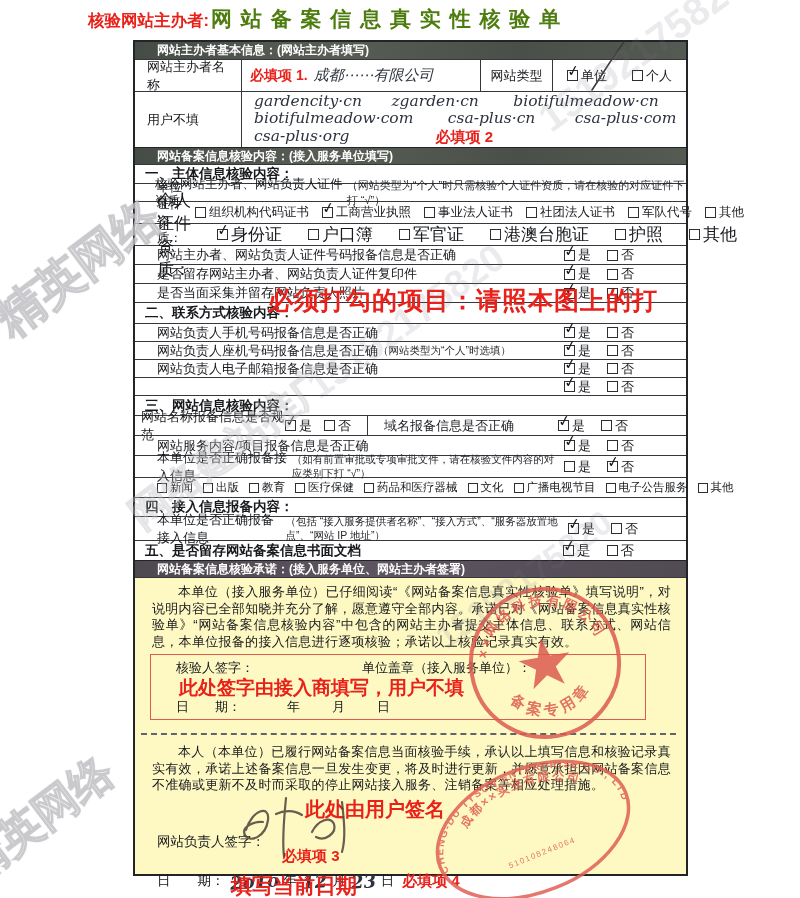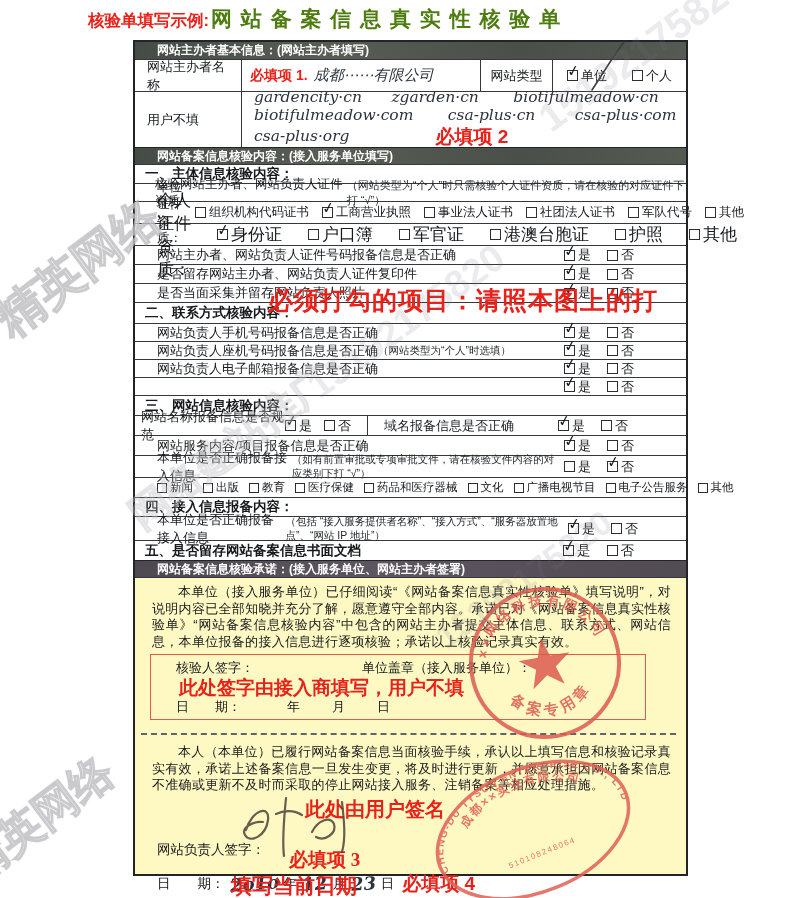--- a/index.html
+++ b/index.html
@@ -14,59 +14,59 @@
   .bar{background:linear-gradient(90deg,#454c46,#585e55 35%,#4a5049 70%,#555a52);color:#fff;font-size:12px;font-weight:bold;display:flex;align-items:center;padding-left:22px;height:17px;box-sizing:border-box;border-top:1px solid #232427;}
   .bar:first-child{border-top:none;}
   .bar.purple{background:linear-gradient(90deg,#4e4850,#5d5560 45%,#514b53);}
   .r{display:flex;align-items:center;border-top:1px solid #35373b;box-sizing:border-box;font-size:13px;background:#fff;}
   .cell{display:flex;align-items:center;height:100%;box-sizing:border-box;padding:0 6px;}
   .bl{border-left:1px solid #35373b;}
   .lbl{padding-left:12px;}
   .sec{font-weight:bold;padding-left:10px;font-size:13.5px;}
   .indent{padding-left:22px;}
   .note{font-size:10.5px;color:#26282c;font-weight:normal;}
-  .req{color:#e8211a;font-weight:bold;font-size:19px;white-space:nowrap;}
+  .req{color:#e8211a;font-weight:bold;font-size:15px;white-space:nowrap;}
   .hw{font-family:"DejaVu Serif",serif;font-style:italic;color:#2c333e;}
   .dl{font-size:15.5px;line-height:17.5px;white-space:pre;}
   .cb{display:inline-flex;align-items:center;white-space:nowrap;}
   .box{width:11px;height:11px;border:1.5px solid #2c2e32;display:inline-block;position:relative;background:#fff;flex:none;box-sizing:border-box;}
   .box.sm{width:10px;height:10px;border-width:1.2px;}
   .box.checked::after{content:"✓";position:absolute;left:-1px;top:-9px;font-size:15px;font-weight:bold;color:#16181c;transform:rotate(-10deg);}
   .cbl{margin-left:3px;}
   .yn{display:flex;gap:16px;margin-left:auto;margin-right:52px;}
   
   .promise{border-top:1px solid #35373b;position:relative;height:297px;box-sizing:border-box;background:#fef9c3;font-size:13px;overflow:visible;}
   .para{margin:6px 15px 0 17px;text-indent:2em;line-height:16.5px;letter-spacing:0.3px;text-align:justify;}
   .redbox{margin:4px 40px 0 15px;border:1.5px solid #e05a4d;padding:4px 0 3px 0;}
   .rb-row{display:flex;margin-left:25px;font-size:13px;}
   .rb-note{margin-left:28px;font-size:19px;line-height:21px;color:#e8211a;font-weight:bold;}
   .dash{margin:13px 10px 0 6px;border-top:2.5px dashed #61646a;height:0;}
   .user-note{margin:2px 0 0 170px;font-size:20px;color:#e8211a;font-weight:bold;}
-  .sign-row{margin:10px 0 0 22px;position:relative;height:26px;display:flex;align-items:flex-end;font-size:13.5px;}
-  .sign-req{position:absolute;left:132px;top:14px;font-family:Liberation Serif, serif;}
+  .sign-row{margin:10px 0 0 22px;position:relative;height:26px;display:flex;align-items:flex-start;font-size:13.5px;}
+  .sign-req{position:absolute;left:125px;top:14px;}
   .date-row{margin:12px 0 0 22px;display:flex;align-items:center;font-size:13.5px;}
   .hw-date{font-size:18px;margin:0 5px;transform:rotate(-4deg);font-weight:bold;}
   .date-note{position:absolute;left:96px;top:294px;font-size:21px;color:#e8211a;font-weight:bold;}
   .sig-svg{position:absolute;left:95px;top:212px;z-index:2;}
   
   .ann-check{position:absolute;left:268px;top:284px;font-size:25px;font-weight:bold;color:#e8211a;z-index:3;white-space:nowrap;letter-spacing:1px;}
   .stamp{position:absolute;z-index:2;opacity:0.85;}
   .pen{position:absolute;left:578px;top:36px;z-index:3;}
   
   .wm{position:absolute;pointer-events:none;font-weight:bold;white-space:nowrap;z-index:4;}
   .wm-o{color:rgba(255,255,255,0.55);-webkit-text-stroke:1.2px rgba(152,152,160,0.45);text-shadow:0 0 2px rgba(160,160,168,0.35);}
   .wm-d{color:rgba(118,112,134,0.15);}
 </style>
 </head>
 <body>
 
 <div class="page">
 
   <div class="doc-title">
-    <span class="t-red">核验单填写示例:</span>
+    <span class="t-red">核验网站主办者:</span>
     <span class="t-main">网 站 备 案 信 息 真 实 性 核 验 单</span>
   </div>
 
   <div class="form">
 
     <div class="bar">
         <span>网站主办者基本信息：(网站主办者填写)</span>
       </div>
 
     <div class="r" style="height:32px">

